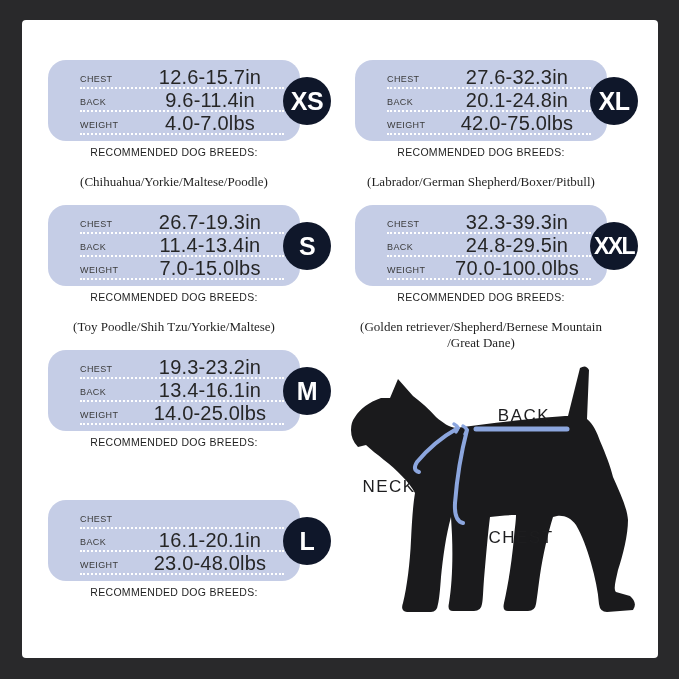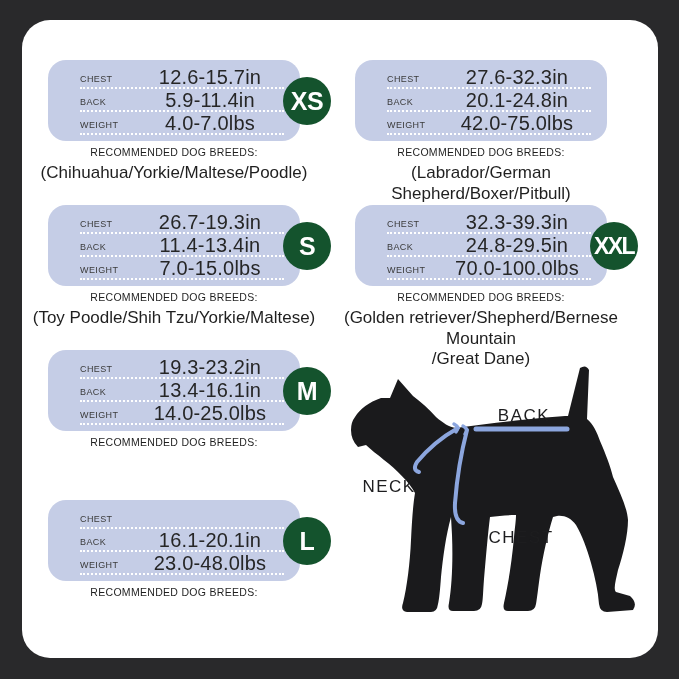--- a/index.html
+++ b/index.html
@@ -3,21 +3,21 @@
 <meta charset="utf-8">
 <style>
   html,body{margin:0;padding:0;}
   body{
     width:679px;height:679px;position:relative;overflow:hidden;
     background:#29292b;
     font-family:"Liberation Sans", sans-serif;
   }
   .panel{
     position:absolute;left:22px;top:20px;width:636px;height:638px;
-    background:#ffffff;border-radius:28px;
+    background:#ffffff;border-radius:4px;
   }
   .size-block{position:absolute;width:300px;}
   .col-left{left:26px;}
   .col-right{left:333px;}
   .top-1{top:40px;}
   .top-2{top:185px;}
   .top-3{top:330px;}
   .top-4{top:480px;}
   .card{
     width:252px;height:81px;border-radius:18px;background:#c5cde6;
@@ -32,51 +32,51 @@
   .m-label{
     width:56px;font-size:9px;color:#3a3a3a;letter-spacing:.4px;
     padding-bottom:3px;flex:none;
   }
   .m-value{
     flex:1;text-align:center;font-size:20px;color:#262626;
     letter-spacing:.2px;line-height:20px;
   }
   .size-circle{
     position:absolute;left:235px;top:17px;width:48px;height:48px;
-    border-radius:50%;background:#14532d;color:#ffffff;
+    border-radius:50%;background:#0f172a;color:#ffffff;
     display:flex;align-items:center;justify-content:center;
     font-size:25px;font-weight:bold;letter-spacing:-.5px;
   }
   .size-circle.wide{font-size:23px;letter-spacing:-1.5px;}
   .breeds{
     position:relative;left:-24px;width:300px;margin-top:5px;
     text-align:center;color:#1f1f1f;
   }
   .breeds-heading{font-size:10.5px;letter-spacing:.3px;text-align:center;}
-  .breeds-list{font-size:17px;line-height:1.22;white-space:pre-line;margin-top:5px;}
+  .breeds-list{font-size:13px;line-height:1.22;white-space:pre-line;margin-top:16px;font-family:Liberation Serif, serif;}
   .dog-diagram{position:absolute;left:318px;top:345px;}
   .diagram-label{
     font-family:"Liberation Sans", sans-serif;font-size:17px;
     letter-spacing:1.5px;fill:#1d1d1f;
   }
 </style>
 </head>
 <body>
 
 <div class="panel">
 
   <div class="size-block col-left top-1">
     <div class="card">
       <div class="m-row">
         <span class="m-label">CHEST</span>
         <span class="m-value">12.6-15.7in</span>
       </div>
       <div class="m-row">
         <span class="m-label">BACK</span>
-        <span class="m-value">5.9-11.4in</span>
+        <span class="m-value">9.6-11.4in</span>
       </div>
       <div class="m-row">
         <span class="m-label">WEIGHT</span>
         <span class="m-value">4.0-7.0lbs</span>
       </div>
     </div>
     <div class="size-circle">XS</div>
     <div class="breeds">
       <div class="breeds-heading">RECOMMENDED DOG BREEDS:</div>
       <div class="breeds-list">(Chihuahua/Yorkie/Maltese/Poodle)</div>
@@ -154,20 +154,21 @@
       </div>
       <div class="m-row">
         <span class="m-label">BACK</span>
         <span class="m-value">20.1-24.8in</span>
       </div>
       <div class="m-row">
         <span class="m-label">WEIGHT</span>
         <span class="m-value">42.0-75.0lbs</span>
       </div>
     </div>
+    <div class="size-circle">XL</div>
     <div class="breeds">
       <div class="breeds-heading">RECOMMENDED DOG BREEDS:</div>
       <div class="breeds-list">(Labrador/German Shepherd/Boxer/Pitbull)</div>
     </div>
   </div>
 
   <div class="size-block col-right top-2">
     <div class="card">
       <div class="m-row">
         <span class="m-label">CHEST</span>

